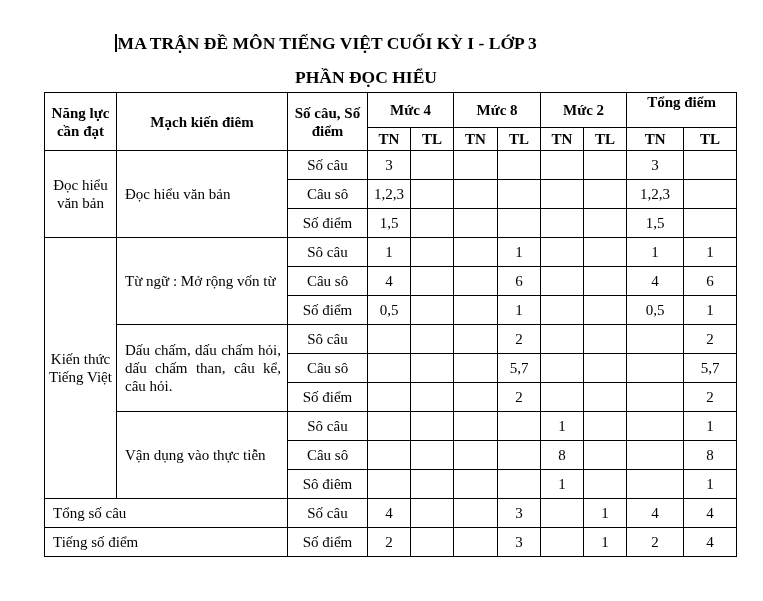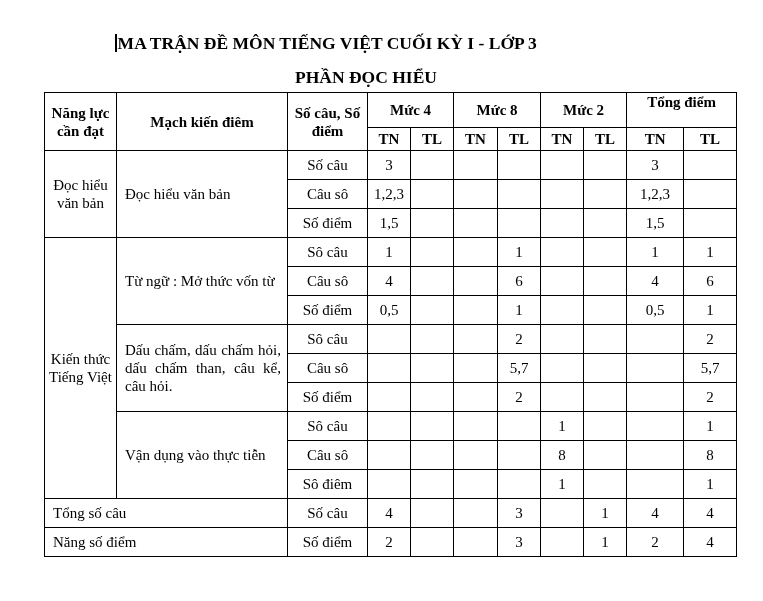--- a/index.html
+++ b/index.html
@@ -92,21 +92,21 @@
     <td></td>
     <td></td>
     <td></td>
     <td></td>
     <td>1,5</td>
     <td></td>
   </tr>
 
   <tr class="r">
     <td rowspan="9">Kiến thức Tiếng Việt</td>
-    <td rowspan="3" class="left">Từ ngữ : Mở thức vốn từ</td>
+    <td rowspan="3" class="left">Từ ngữ : Mở rộng vốn từ</td>
     <td>Sô câu</td>
     <td>1</td>
     <td></td>
     <td></td>
     <td>1</td>
     <td></td>
     <td></td>
     <td>1</td>
     <td>1</td>
   </tr>
@@ -209,21 +209,21 @@
     <td>4</td>
     <td></td>
     <td></td>
     <td>3</td>
     <td></td>
     <td>1</td>
     <td class="bold">4</td>
     <td class="bold">4</td>
   </tr>
   <tr class="rt">
-    <td colspan="2" class="left bold">Năng số điểm</td>
+    <td colspan="2" class="left bold">Tiếng số điểm</td>
     <td>Số điểm</td>
     <td>2</td>
     <td></td>
     <td></td>
     <td>3</td>
     <td></td>
     <td>1</td>
     <td class="bold">2</td>
     <td class="bold">4</td>
   </tr>

